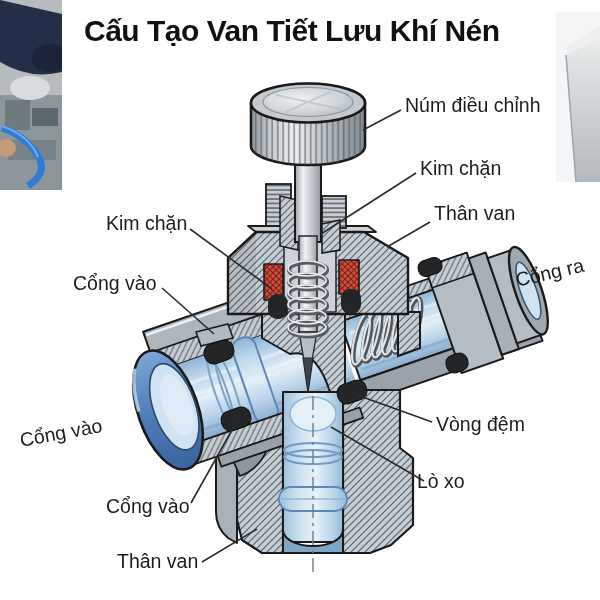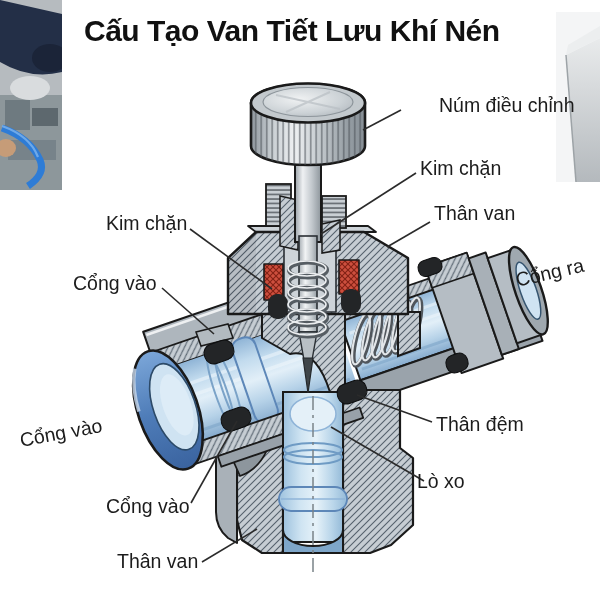--- a/index.html
+++ b/index.html
@@ -256,25 +256,25 @@
   <g clip-path="url(#clipPhotoR)">
     <rect x="556" y="12" width="44" height="170" fill="#f4f5f6"></rect>
     <polygon points="566,55 600,38 600,182 576,182" fill="url(#gPhotoR)"></polygon>
     <polygon points="566,55 600,38 600,26 568,45" fill="#eceeef"></polygon>
     <path d="M566,55 L576,182" stroke="#9da3a7" stroke-width="1.5"></path>
   </g>
 </svg>
 
 <div class="title">Cấu Tạo Van Tiết Lưu Khí Nén</div>
 
-<div class="label" style="left:405px;top:95px;margin-left:34px;">Núm điều chỉnh</div>
+<div class="label" style="left:405px;top:95px;">Núm điều chỉnh</div>
 <div class="label" style="left:420px;top:158px;">Kim chặn</div>
 <div class="label" style="left:434px;top:203px;">Thân van</div>
 <div class="label" style="left:106px;top:213px;">Kim chặn</div>
 <div class="label" style="left:73px;top:273px;">Cổng vào</div>
 <div class="label rot-bl" style="left:20px;top:430px;">Cổng vào</div>
 <div class="label" style="left:106px;top:496px;">Cổng vào</div>
 <div class="label" style="left:117px;top:551px;">Thân van</div>
 <div class="label rot-ra" style="left:516px;top:270px;">Cổng ra</div>
-<div class="label" style="left:436px;top:414px;">Thân đệm</div>
+<div class="label" style="left:436px;top:414px;">Vòng đệm</div>
 <div class="label" style="left:417px;top:471px;">Lò xo</div>
 
 </div>
 
 </body></html>

